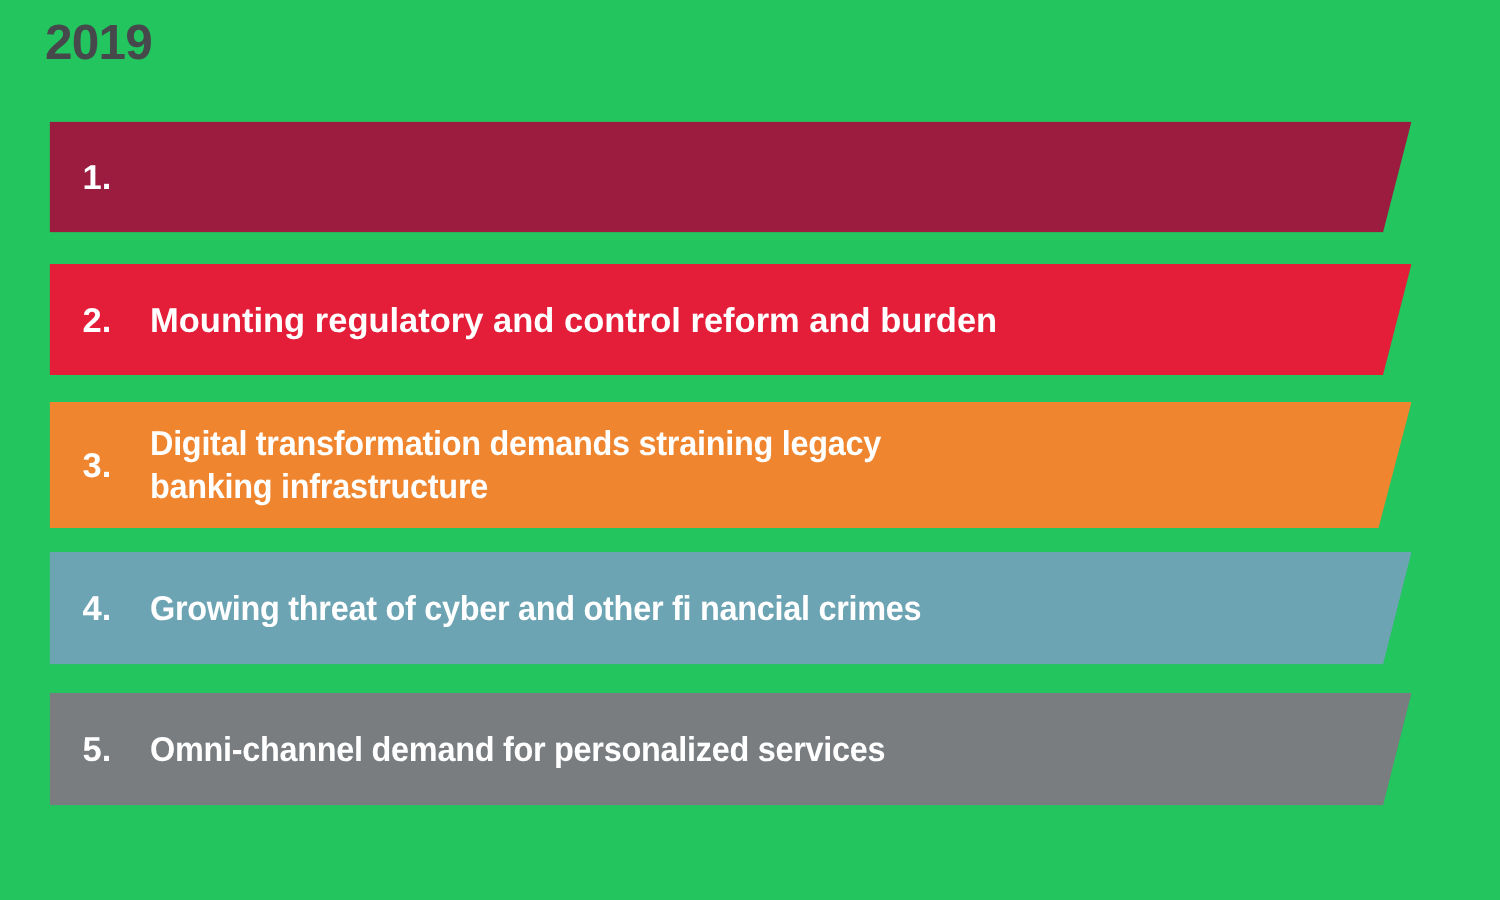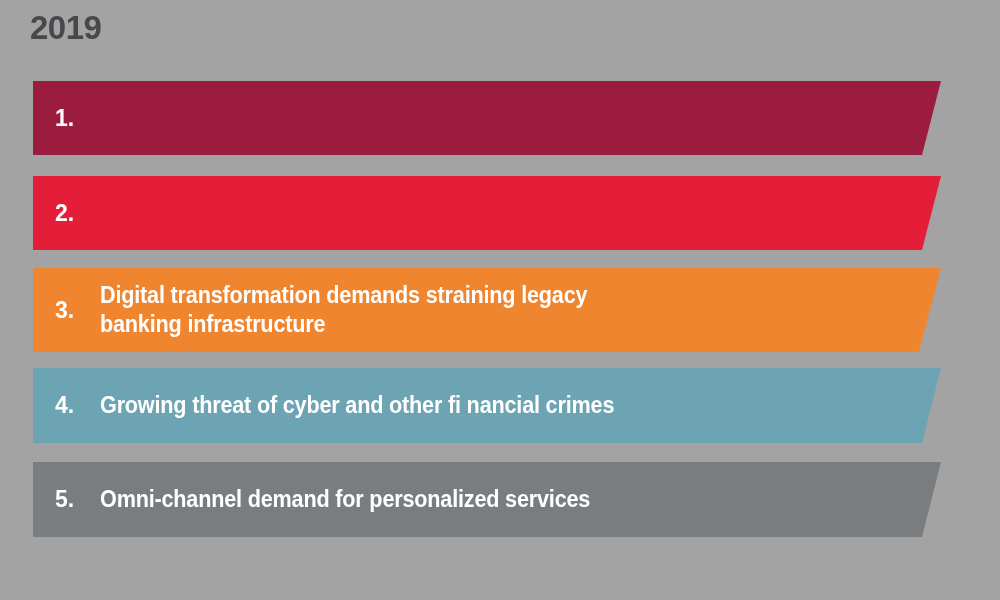--- a/index.html
+++ b/index.html
@@ -1,21 +1,21 @@
 <!DOCTYPE html>
 <html><head>
 <meta charset="utf-8">
 <style>
   html,body{margin:0;padding:0;background:#ffffff;}
   body{
     width:1000px;height:600px;
     font-family:"Liberation Sans",sans-serif;
     -webkit-font-smoothing:antialiased;
   }
-  .canvas{position:relative;width:1000px;height:600px;overflow:hidden;background:#a3a3a3;}
+  .canvas{position:relative;width:1000px;height:600px;overflow:hidden;background:#22c55e;}
 
   .title{
     position:absolute;left:30px;top:8px;margin:0;
     font-size:33px;font-weight:bold;letter-spacing:-0.5px;
     line-height:40px;
   }
 
   .bars{position:absolute;left:33px;top:81px;width:908px;}
 
   .bar{
@@ -54,20 +54,21 @@
   <h1 class="title" style="color: rgb(71, 72, 76);">2019</h1>
 
   <div class="bars">
 
     <div class="bar b1" style="background-color: rgb(156, 28, 64);">
       <span class="num">1.</span>
     </div>
 
     <div class="bar b2" style="background-color: rgb(228, 30, 57);">
       <span class="num">2.</span>
+      <span class="label">Mounting regulatory and control reform and burden</span>
     </div>
 
     <div class="bar b3" style="background-color: rgb(240, 133, 47);">
       <span class="num">3.</span>
       <span class="label condensed">Digital transformation demands straining legacy
 banking infrastructure</span>
     </div>
 
     <div class="bar b4" style="background-color: rgb(108, 164, 179);">
       <span class="num">4.</span>

